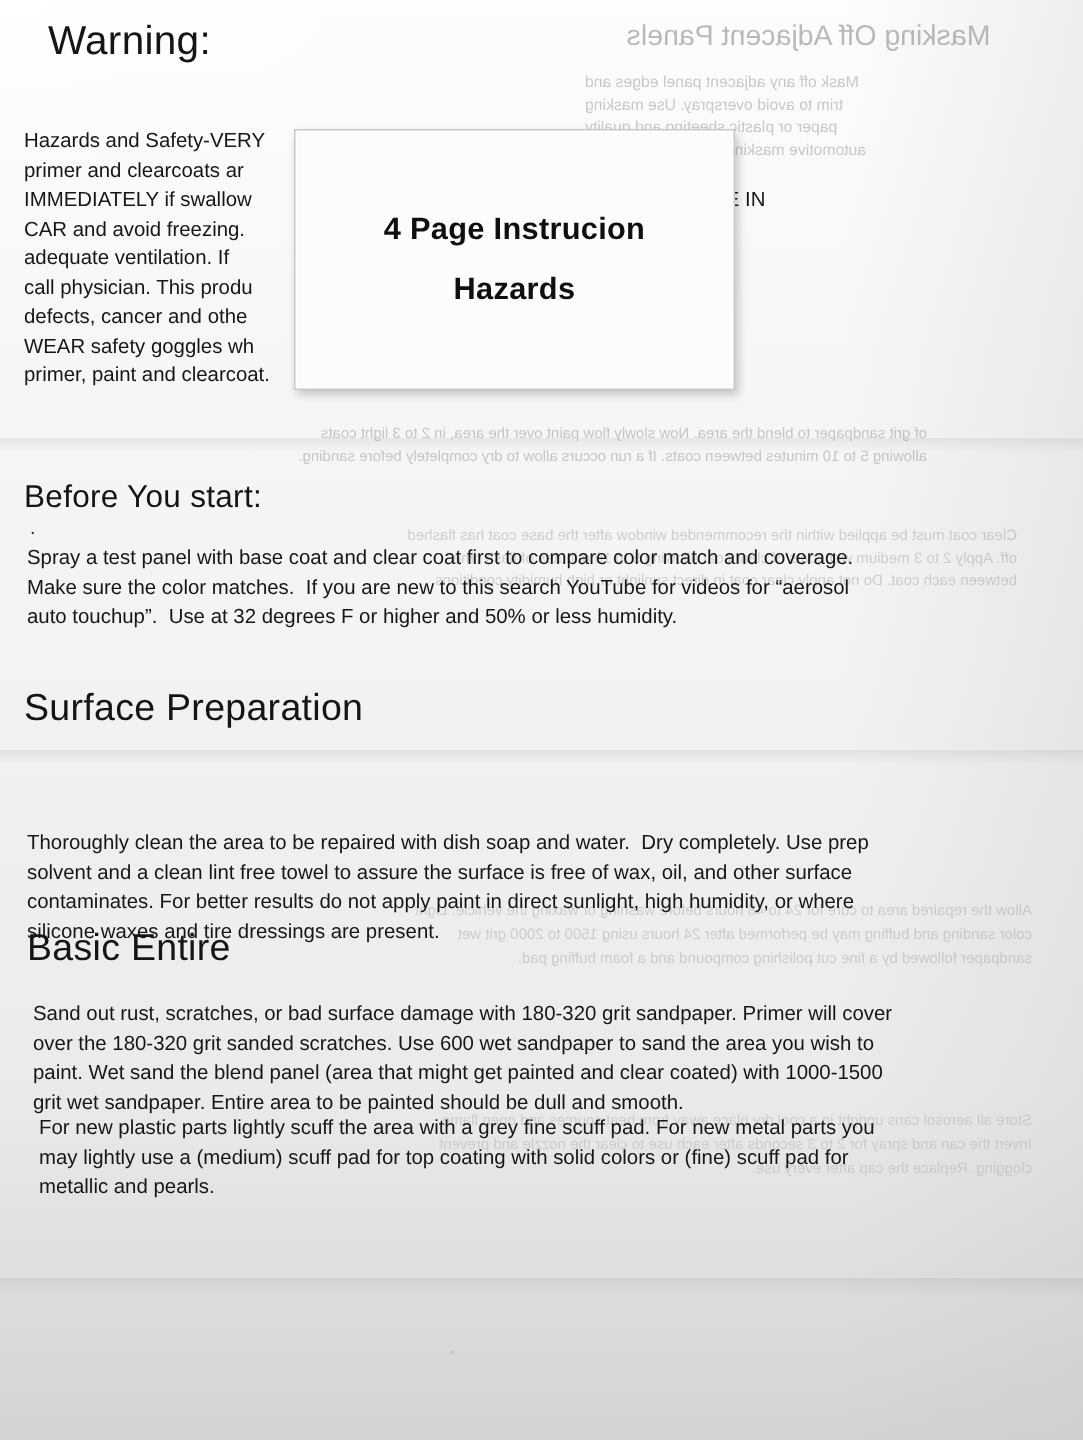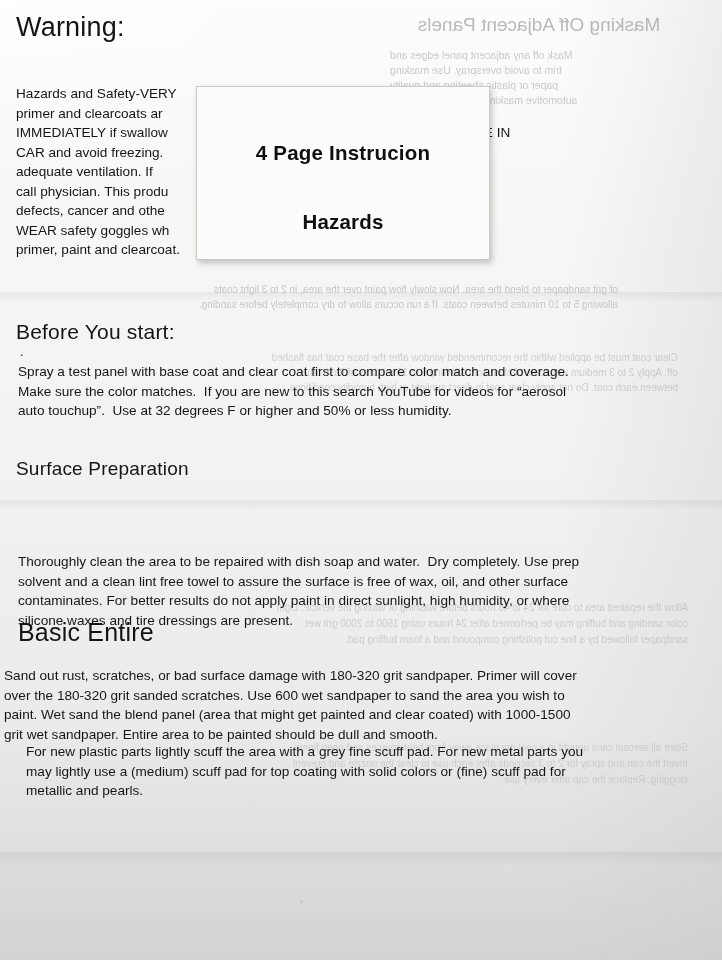--- a/index.html
+++ b/index.html
@@ -91,35 +91,35 @@
   .body-text {
     font-size: 13.6px;
     line-height: 19.5px;
     color: #161616;
     white-space: pre-wrap;
   }
 
   .blk { position: absolute; }
 
   
-  #warning-heading { top: 12px; left: 16px; font-size: 27px; }
+  #warning-heading { top: 12px; left: 32px; font-size: 27px; }
   #warning-body { top: 84px; left: 16px; width: 690px; }
 
   
   #before-heading { top: 320px; left: 16px; font-size: 21px; }
   #before-dot { top: 344px; left: 20px; font-size: 13px; color: #222; }
   #before-body { top: 362px; left: 18px; width: 680px; }
 
   
-  #surface-heading { top: 458px; left: 16px; font-size: 19px; }
+  #surface-heading { top: 458px; left: 16px; font-size: 25px; }
   #surface-body { top: 508px; left: 18px; width: 684px; margin-top: 44px; }
 
   
   #sanding-heading { top: 618px; left: 18px; font-size: 25px; }
-  #sanding-body1 { top: 666px; left: 4px; width: 678px; }
+  #sanding-body1 { top: 666px; left: 22px; width: 678px; }
   #sanding-body2 { top: 742px; left: 26px; width: 664px; }
 
   
   .sticker {
     position: absolute;
     top: 86px;
     left: 196px;
     width: 292px;
     height: 172px;
     background: #fcfcfc;
@@ -131,21 +131,20 @@
     justify-content: center;
     gap: 16px;
   }
   .sticker .line {
     font-family: "Liberation Sans", sans-serif;
     font-weight: bold;
     font-size: 20.5px;
     color: #0f0f0f;
     text-align: right;
     letter-spacing: 0.2px;
-    margin-top: 29px;
   }
 
   
   .speckle {
     position: absolute;
     border-radius: 50%;
     background: rgba(120,120,118,0.18);
     pointer-events: none;
   }
 </style>

